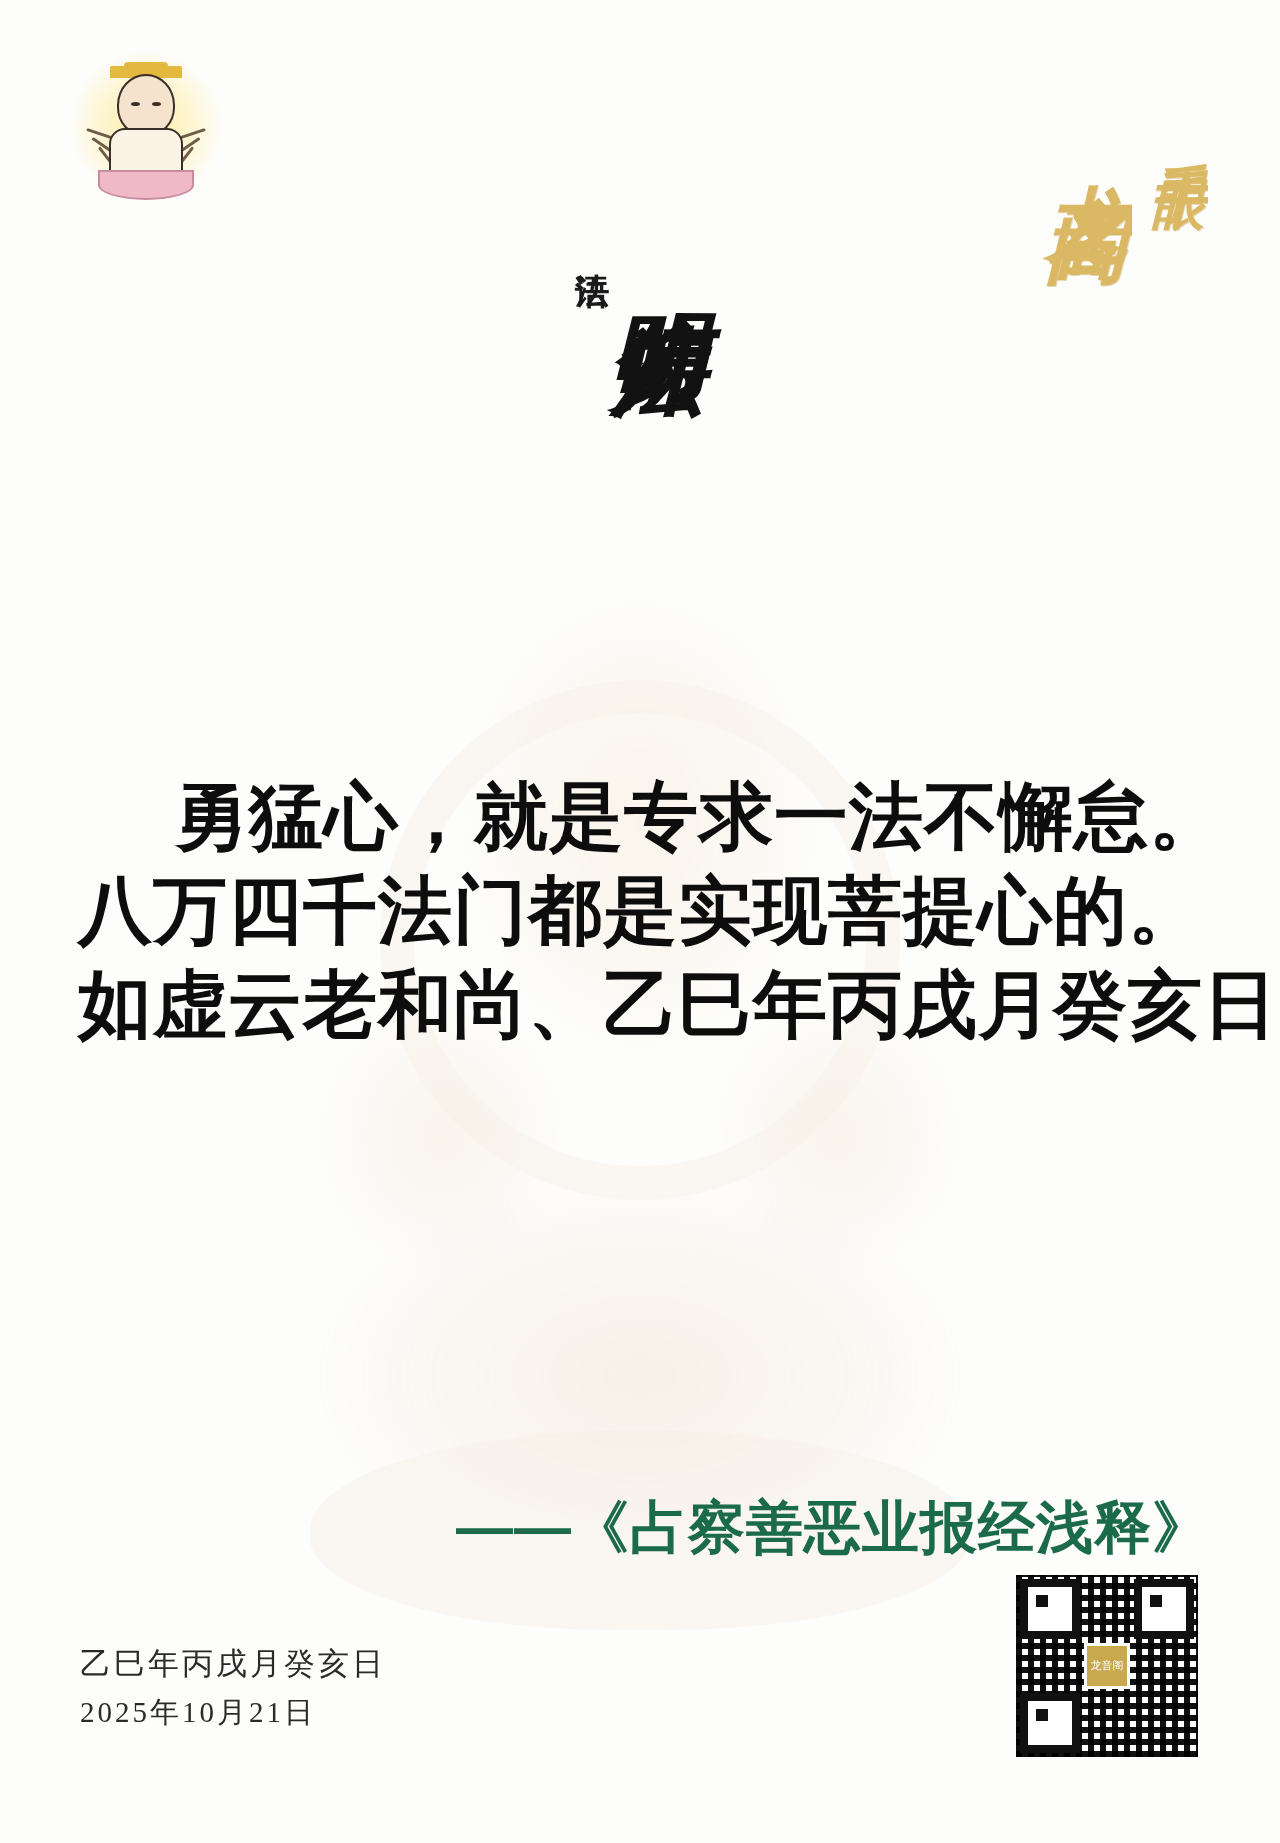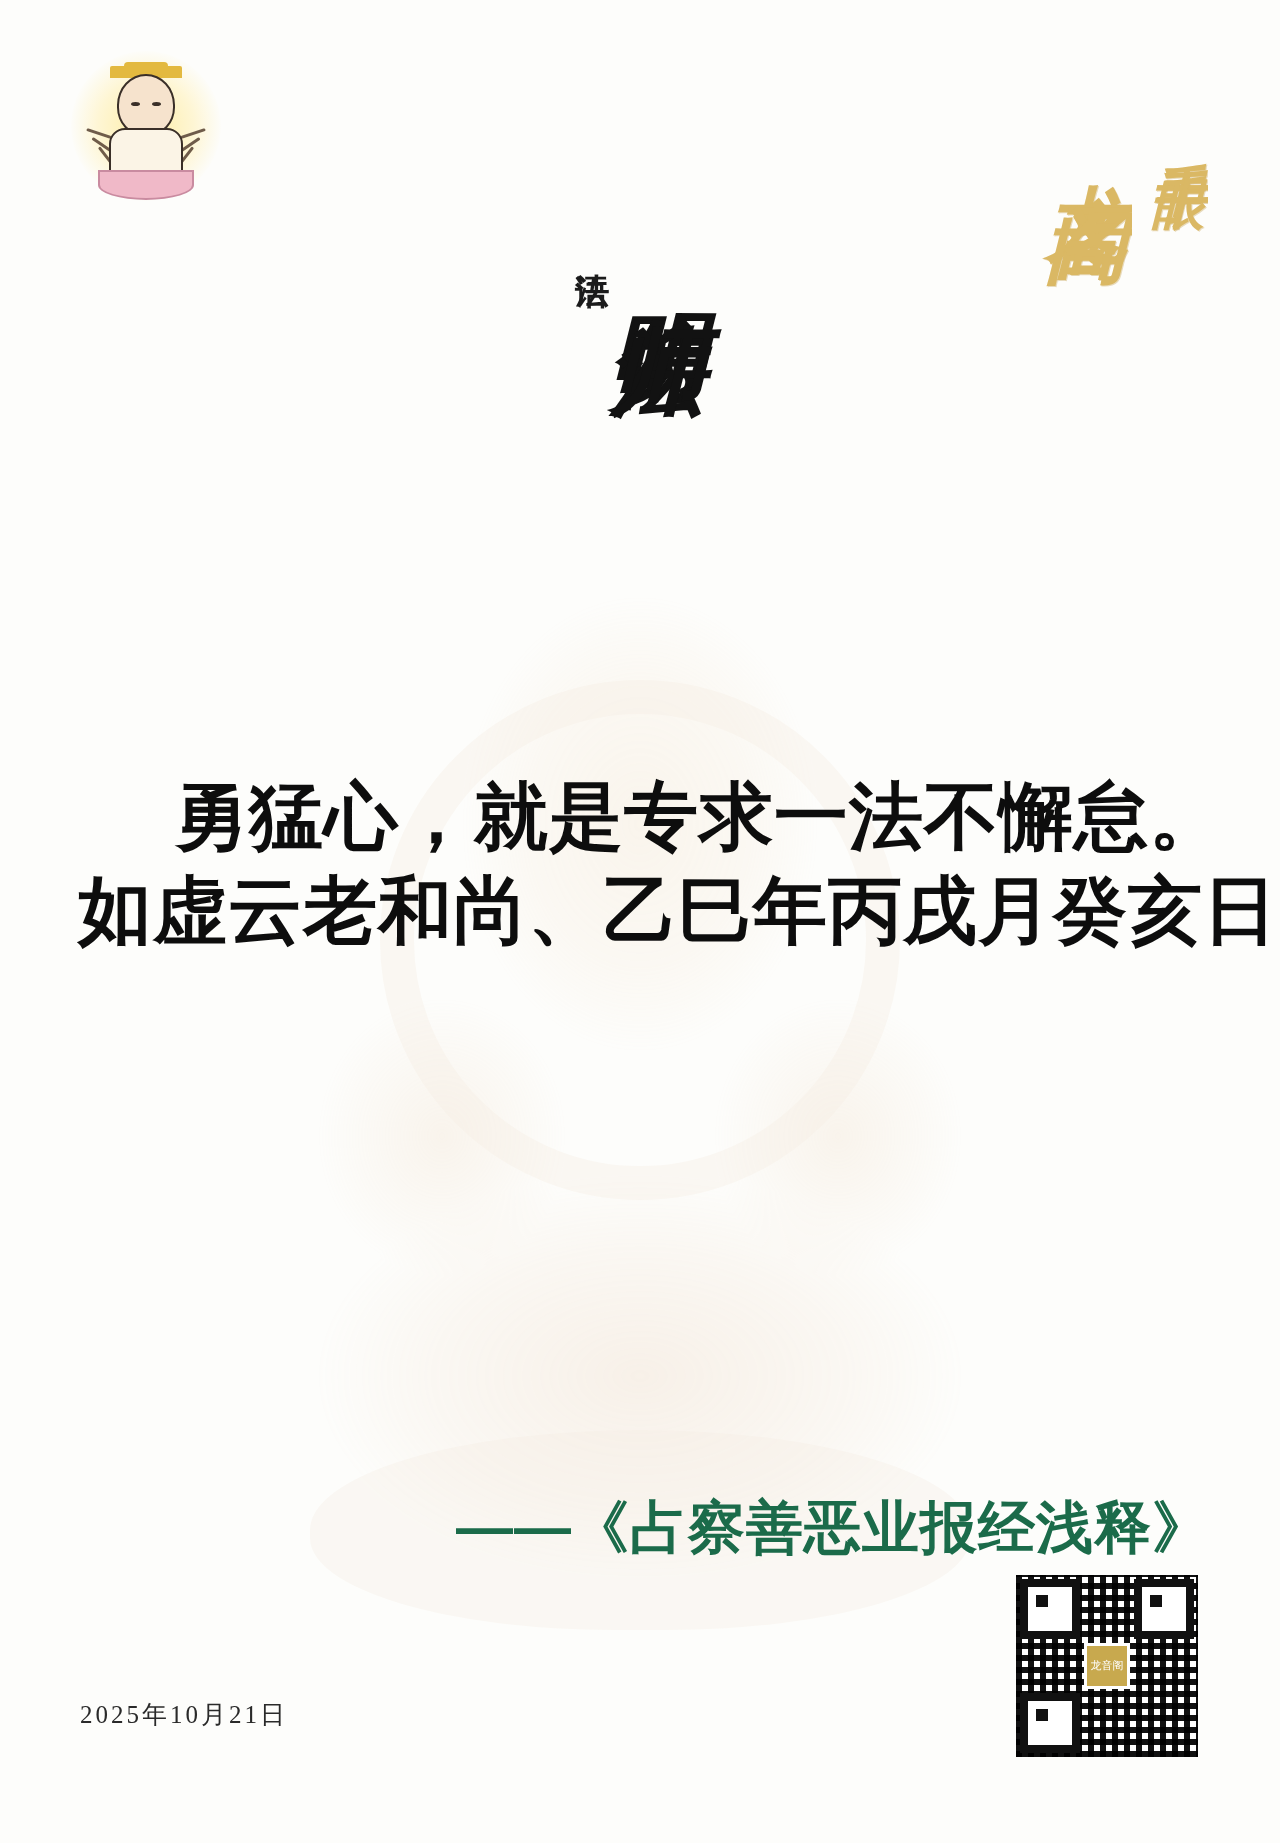--- a/index.html
+++ b/index.html
@@ -230,21 +230,21 @@
     position: absolute;
     left: 80px;
     bottom: 108px;
     color: #2a2a2a;
     font-size: 30px;
     line-height: 1.6;
     letter-spacing: 3px;
     font-family: "Liberation Serif", "DejaVu Serif", serif;
   }
   .footer-date .lunar { font-size: 31px; }
-  .footer-date .gregorian { font-size: 25px; }
+  .footer-date .gregorian { font-size: 29px; }
 
   
   .qr {
     position: absolute;
     right: 82px;
     bottom: 86px;
     width: 182px;
     height: 182px;
     background:
       repeating-linear-gradient(90deg, #111 0 6px, #fff 6px 12px),
@@ -319,26 +319,28 @@
     <div class="gcol big">龙音阁</div>
   </div>
 
   <div class="title-block">
     <div class="title-sub">法语</div>
     <div class="title-main">明仰法师</div>
   </div>
 
   <div class="quote">
     <div class="line indent">勇猛心，就是专求一法不懈怠。</div>
+    <div class="line">八万四千法门都是实现菩提心的。</div>
     <div class="line">如虚云老和尚、乙巳年丙戌月癸亥日</div>
   </div>
 
   <div class="source">——《占察善恶业报经浅释》</div>
 
   <div class="footer-date">
+    <div class="lunar">乙巳年丙戌月癸亥日</div>
     <div class="gregorian">2025年10月21日</div>
   </div>
 
   <div class="qr">
     <div class="finder tl"></div>
     <div class="finder tr"></div>
     <div class="finder bl"></div>
     <div class="center-logo">龙音阁</div>
   </div>
 

